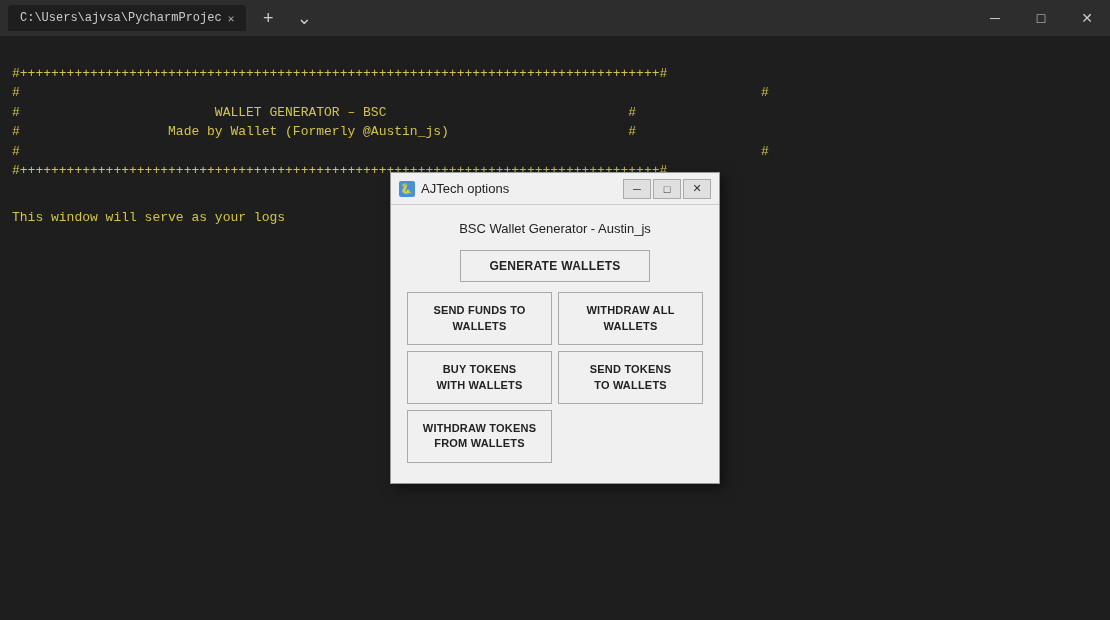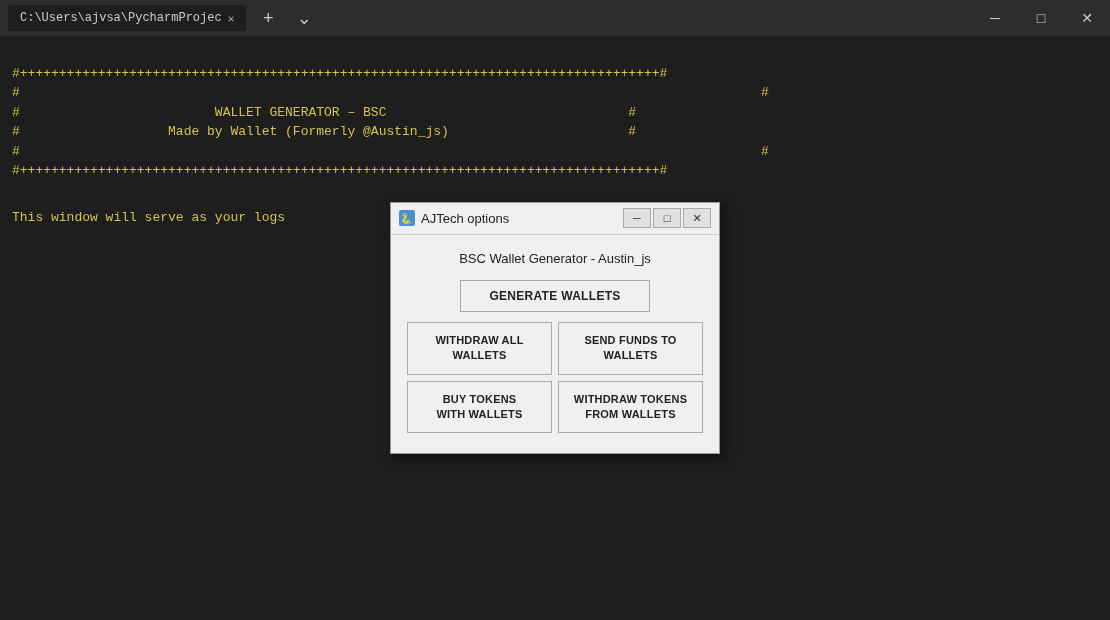--- a/index.html
+++ b/index.html
@@ -258,20 +258,21 @@
       <div class="dialog-controls">
         <button class="dialog-btn">─</button>
         <button class="dialog-btn">□</button>
         <button class="dialog-btn close-btn">✕</button>
       </div>
     </div>
     <div class="dialog-body">
       <div class="dialog-subtitle">BSC Wallet Generator - Austin_js</div>
       <button class="btn-generate">GENERATE WALLETS</button>
       <div class="btn-grid">
+        <button class="btn-action">SEND FUNDS TO WALLETS</button>
         <button class="btn-action">WITHDRAW ALL WALLETS</button>
-        <button class="btn-action">SEND FUNDS TO WALLETS</button>
         <button class="btn-action">BUY TOKENS<br>WITH WALLETS</button>
+        <button class="btn-action">SEND TOKENS<br>TO WALLETS</button>
         <button class="btn-action">WITHDRAW TOKENS<br>FROM WALLETS</button>
       </div>
     </div>
   </div>
 </div>
 
 </body></html>

